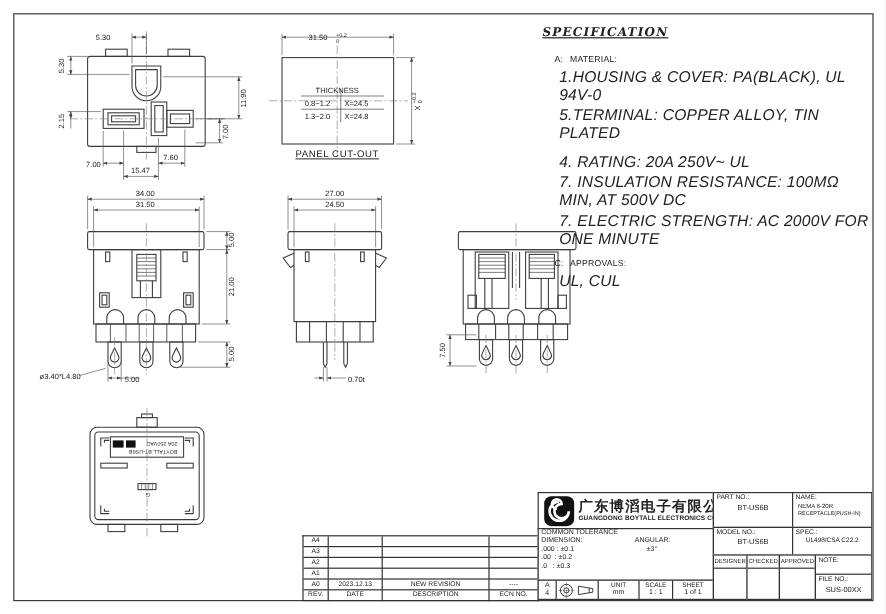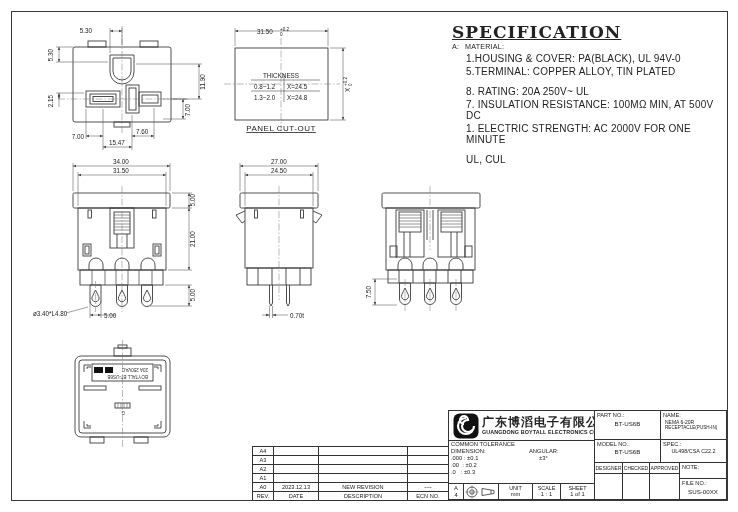--- a/index.html
+++ b/index.html
@@ -7,25 +7,25 @@
         font-family:"Liberation Sans",sans-serif;color:#222;}
   .frame{position:absolute;left:11px;top:11px;width:715px;height:488px;border:1.2px solid #3a3a3a;}
   svg text{font-family:"Liberation Sans",sans-serif;}
   .dim{font-size:6.3px;fill:#222;}
   .dimsmall{font-size:4.6px;fill:#222;}
   .viewlabel{font-size:8px;fill:#222;letter-spacing:.5px;}
   .mark{font-size:4.6px;fill:#333;}
 
   
   .spec{position:absolute;left:452px;top:22px;width:278px;}
-  .spec-title{font-family:"DejaVu Serif",serif;font-weight:bold;
-              font-size:17px;text-decoration:underline;letter-spacing:1px;}
-  .spec-head{font-size:7.2px;margin-bottom:2px;letter-spacing:.2px;}
+  .spec-title{font-family:"DejaVu Serif",serif;font-style:italic;font-weight:bold;
+              font-size:10px;text-decoration:underline;letter-spacing:1px;margin-bottom:12px;}
+  .spec-head{font-size:7.2px;margin-bottom:2px;letter-spacing:.2px;margin-left:10px;}
   .spec-head .lbl{display:inline-block;width:13px;}
-  .spec-item{font-size:10px;margin-left:14px;margin-bottom:2px;letter-spacing:.2px;}
+  .spec-item{font-size:13px;margin-left:14px;margin-bottom:2px;letter-spacing:.2px;font-style:italic;}
   .spec-sec{margin-bottom:9px;}
 
   
   .revtable{position:absolute;left:252px;top:446px;width:196px;height:54px;
             display:grid;grid-template-columns:21px 45px 89px 41px;grid-auto-rows:9px;
             border-top:1px solid #333;border-left:1px solid #333;font-size:5.6px;}
   .revtable>div{border-right:1px solid #333;border-bottom:1px solid #333;
             display:flex;align-items:center;justify-content:center;overflow:hidden;}
 
   
@@ -387,25 +387,26 @@
   </svg>
 
   <div class="spec">
     <div class="spec-title">SPECIFICATION</div>
     <div class="spec-sec">
       <div class="spec-head"><span class="lbl">A:</span><span>MATERIAL:</span></div>
       <div class="spec-item">1.HOUSING &amp; COVER: PA(BLACK), UL 94V-0</div>
       <div class="spec-item">5.TERMINAL: COPPER ALLOY, TIN PLATED</div>
     </div>
     <div class="spec-sec">
-      <div class="spec-item">8. RATING: 20A 250V~ UL</div>
+      <div class="spec-item">4. RATING: 20A 250V~ UL</div>
       <div class="spec-item">7. INSULATION RESISTANCE: 100MΩ MIN, AT 500V DC</div>
-      <div class="spec-item">1. ELECTRIC STRENGTH: AC 2000V FOR ONE MINUTE</div>
+      <div class="spec-item">7. ELECTRIC STRENGTH: AC 2000V FOR ONE MINUTE</div>
     </div>
     <div class="spec-sec">
+      <div class="spec-head"><span class="lbl">C:</span><span>APPROVALS:</span></div>
       <div class="spec-item">UL, CUL</div>
     </div>
   </div>
 
   <div class="revtable">
     <div>A4</div>
     <div></div>
     <div></div>
     <div></div>
     <div>A3</div>

